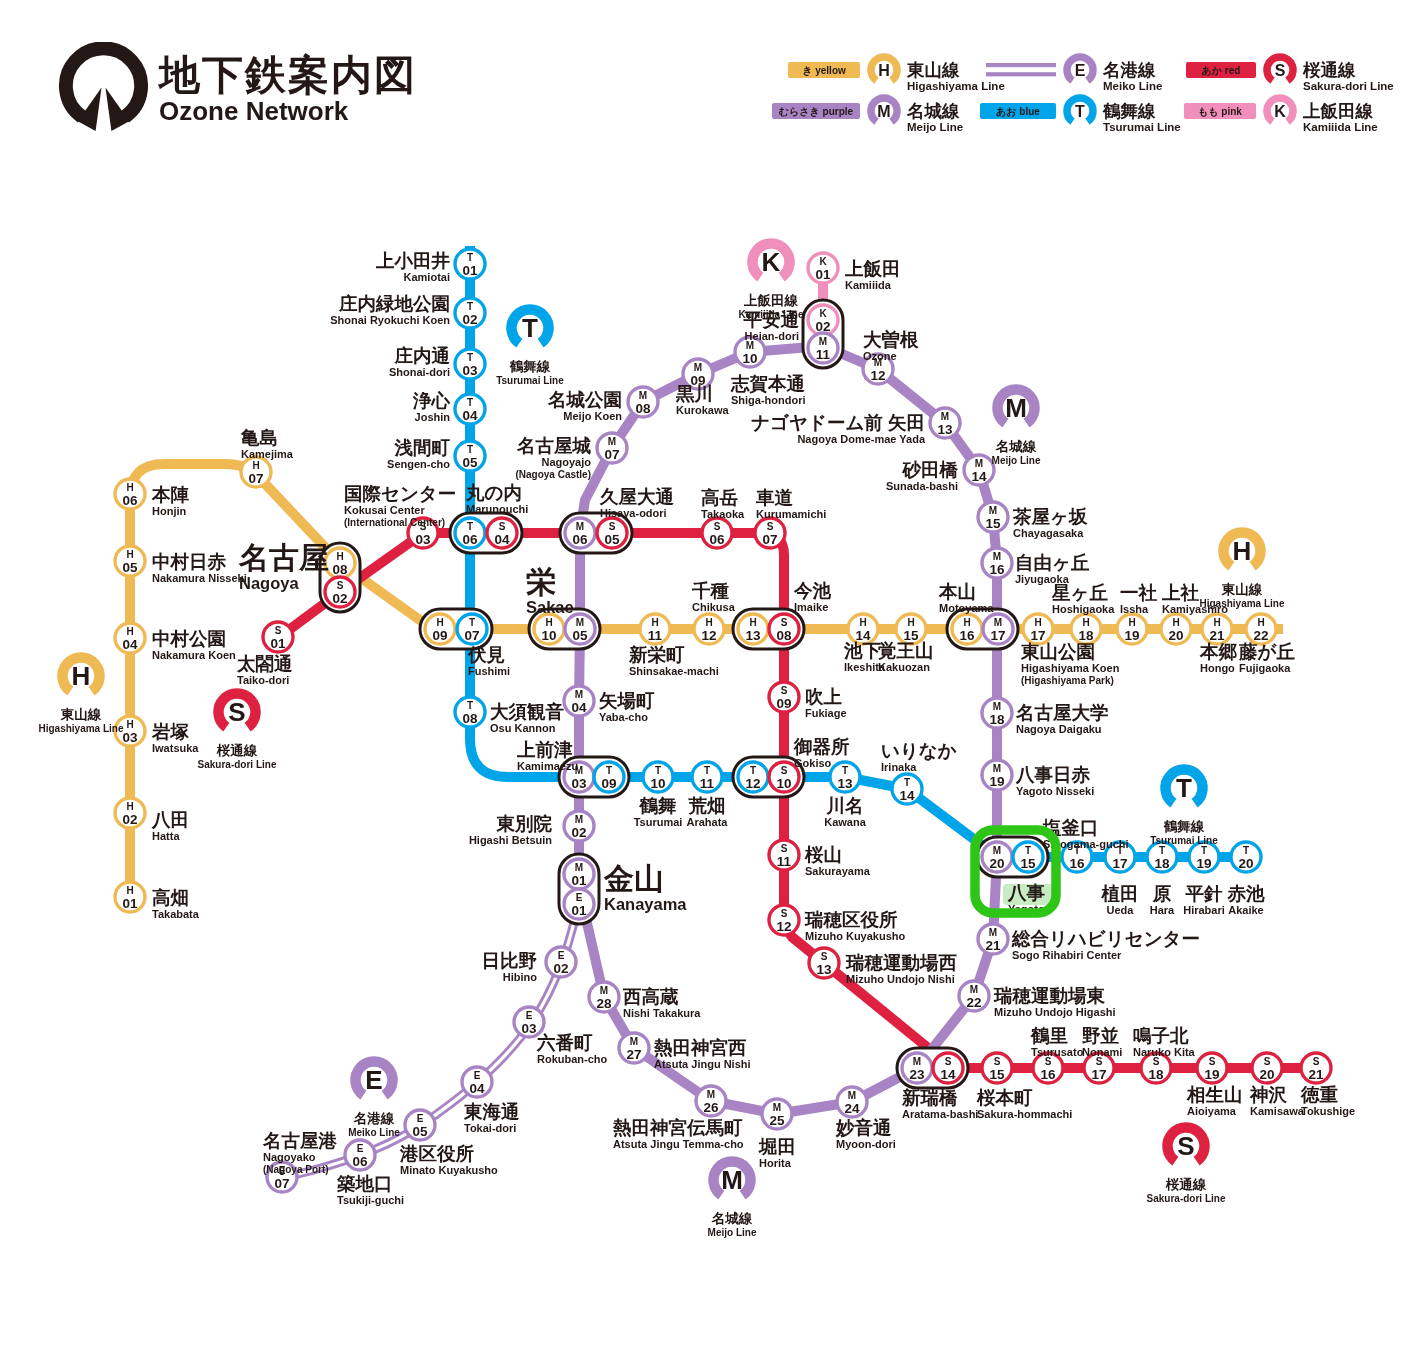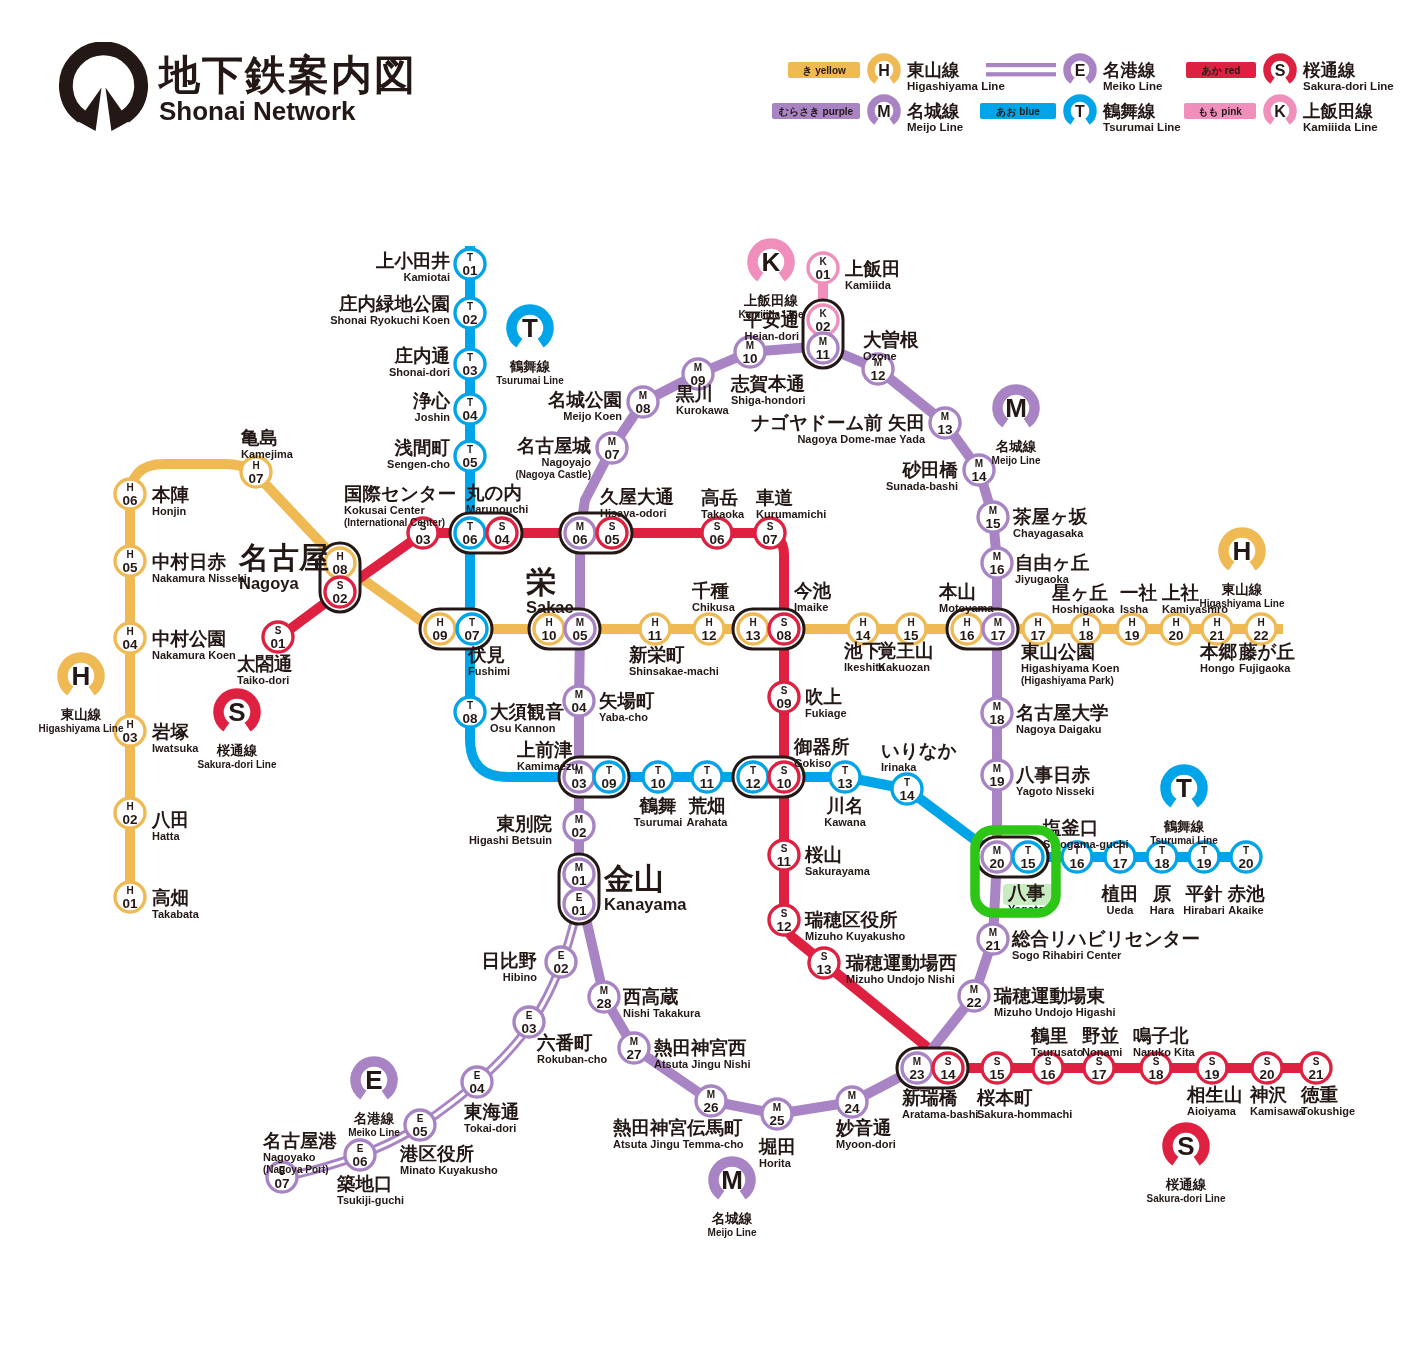--- a/index.html
+++ b/index.html
@@ -16,21 +16,21 @@
 
 <div id="stage">
   <header>
     <svg width="95" height="95" viewBox="0 0 96 96">
       <path d="M 26.2 75.5 A 38 38 0 1 1 69.8 75.5" fill="none" stroke="#231815" stroke-width="14"></path>
       <polygon points="46,46 40,90 22,80" fill="#231815"></polygon>
       <polygon points="50,46 74,80 56,90" fill="#231815"></polygon>
     </svg>
     <div class="titles">
       <div class="t-jp">地下鉄案内図</div>
-      <div class="t-en">Shonai Network</div>
+      <div class="t-en">Ozone Network</div>
     </div>
   </header>
   <svg id="map" width="1413" height="1353" viewBox="0 0 1413 1353">
       <path d="M 130 905 L 130 498 Q 130 464 164 464 L 225 464 Q 243 464 254 472 L 336 559 L 340 563 L 424 623 Q 433 629 448 629 L 1283 629" fill="none" stroke="#EFB954" stroke-width="10" stroke-linejoin="round" stroke-linecap="butt"></path>
       <path d="M 470 246 L 470 739 Q 470 777 508 777 L 845 777 L 907 789 L 987 849 Q 997 857 1014 857 L 1258 857" fill="none" stroke="#00A4E8" stroke-width="10" stroke-linejoin="round" stroke-linecap="butt"></path>
       <path d="M 270 644 L 340 592 L 412 541 Q 422 533 438 533 L 762 533 Q 784 533 784 555 L 784 914 Q 784 928 792 937 L 824 963 L 938 1056 Q 947 1068 965 1068 L 1324 1068" fill="none" stroke="#DE2141" stroke-width="10" stroke-linejoin="round" stroke-linecap="butt"></path>
       <path d="M 579 888 L 579 826 L 579 777 L 579 701 L 580 629 L 580 533 L 585 500 L 612 448 L 643 402 L 698 374 L 750 352 L 823 346 L 878 369 L 945 423 L 979 470 L 993 517 L 997 563 L 997 629 L 997 713 L 997 775 L 997 857 L 993 939 L 974 996 L 917 1068 L 852 1102 L 777 1114 L 711 1101 L 634 1048 L 604 997 Z" fill="none" stroke="#A884C4" stroke-width="10" stroke-linejoin="round" stroke-linecap="butt"></path>
       <path d="M 823 270 L 823 314" fill="none" stroke="#F08FBC" stroke-width="10" stroke-linejoin="round" stroke-linecap="butt"></path>
       <path d="M 576 914 C 566 958 549 1002 521 1037 C 497 1067 462 1097 424 1123 C 392 1145 352 1160 310 1171 L 282 1178" fill="none" stroke="#A884C4" stroke-width="9" stroke-linejoin="round" stroke-linecap="butt"></path>
       <path d="M 576 914 C 566 958 549 1002 521 1037 C 497 1067 462 1097 424 1123 C 392 1145 352 1160 310 1171 L 282 1178" fill="none" stroke="#fff" stroke-width="3.2399999999999998" stroke-linejoin="round"></path>

